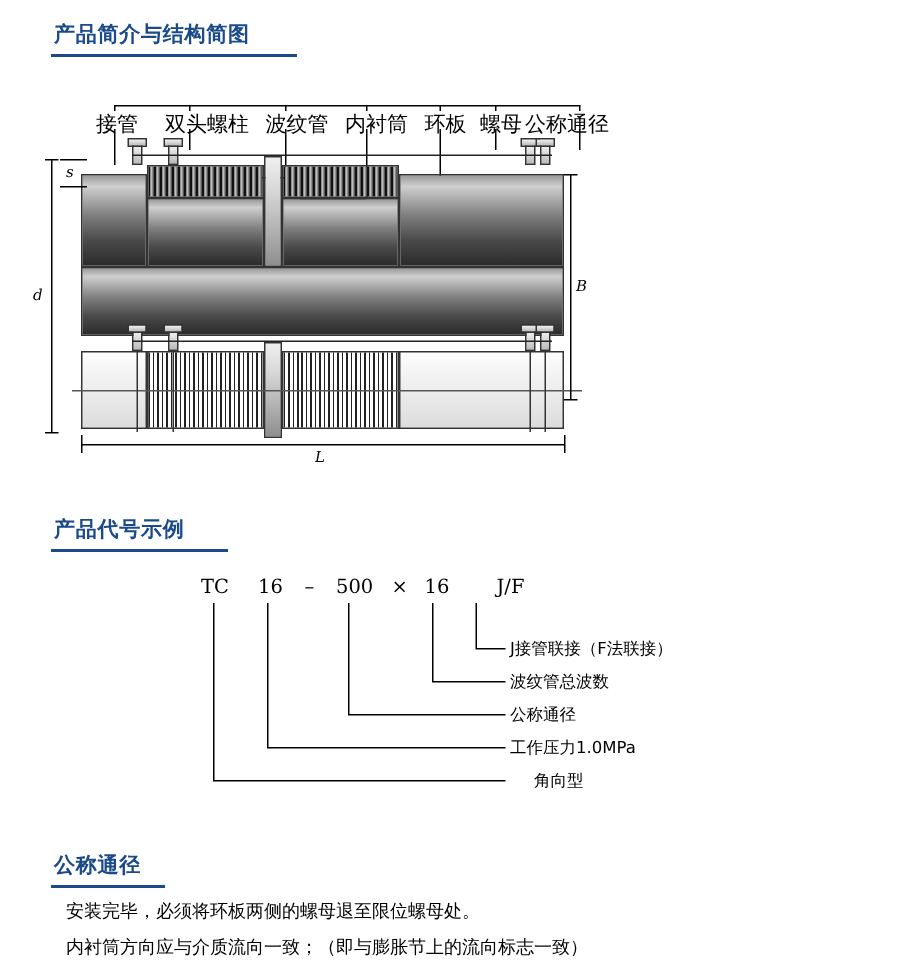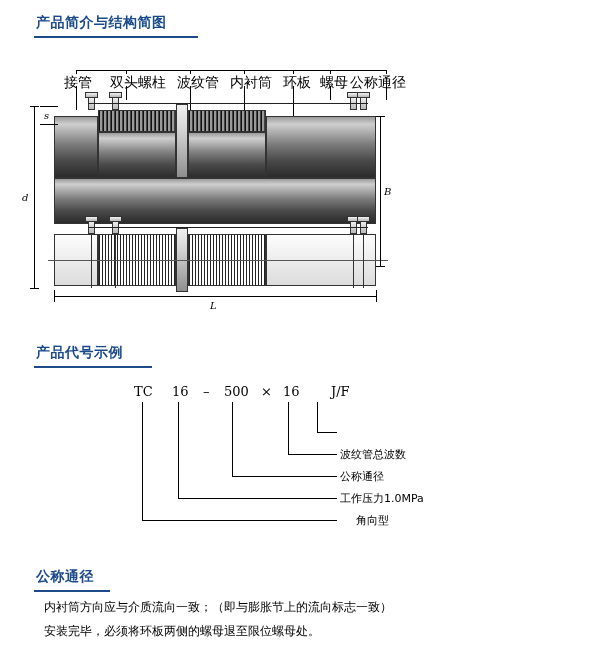--- a/index.html
+++ b/index.html
@@ -185,20 +185,21 @@
   <div class="code-tok" style="left:134px; top:12px;">TC</div>
   <div class="code-tok" style="left:172px; top:12px;">16</div>
   <div class="code-tok" style="left:203px; top:12px;">–</div>
   <div class="code-tok" style="left:224px; top:12px;">500</div>
   <div class="code-tok" style="left:261px; top:12px;">×</div>
   <div class="code-tok" style="left:283px; top:12px;">16</div>
   <div class="code-tok" style="left:331px; top:12px;">J/F</div>
 
   <div class="leader vline" style="left:317px; top:30px; height:30px;"></div>
   <div class="leader hline" style="left:317px; top:60px; width:20px;"></div>
+  <div class="code-note" style="left:340px; top:53px;">J接管联接（F法联接）</div>
 
   <div class="leader vline" style="left:288px; top:30px; height:52px;"></div>
   <div class="leader hline" style="left:288px; top:82px; width:49px;"></div>
   <div class="code-note" style="left:340px; top:75px;">波纹管总波数</div>
 
   <div class="leader vline" style="left:232px; top:30px; height:74px;"></div>
   <div class="leader hline" style="left:232px; top:104px; width:105px;"></div>
   <div class="code-note" style="left:340px; top:97px;">公称通径</div>
 
   <div class="leader vline" style="left:178px; top:30px; height:96px;"></div>
@@ -207,15 +208,15 @@
 
   <div class="leader vline" style="left:142px; top:30px; height:118px;"></div>
   <div class="leader hline" style="left:142px; top:148px; width:195px;"></div>
   <div class="code-note" style="left:340px; top:141px;margin-left:16px;">角向型</div>
 </div>
 
 <div class="section-title" style="left:36px; top:568px;">公称通径</div>
 <div class="title-underline" style="left:34px; top:590px; width:76px;"></div>
 
 <div id="notes">
+  <p>安装完毕，必须将环板两侧的螺母退至限位螺母处。</p>
   <p>内衬筒方向应与介质流向一致；（即与膨胀节上的流向标志一致）</p>
-  <p>安装完毕，必须将环板两侧的螺母退至限位螺母处。</p>
 </div>
 
 </body></html>

